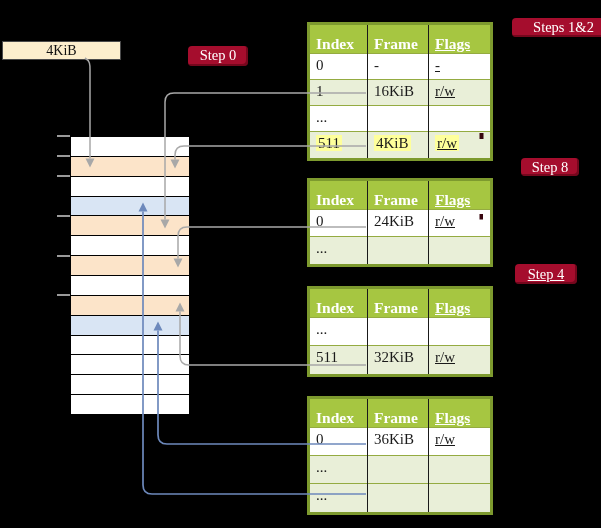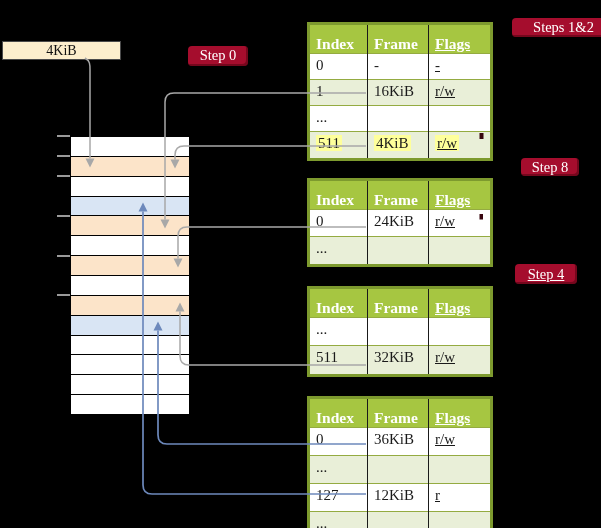--- a/index.html
+++ b/index.html
@@ -193,25 +193,20 @@
           <tr>
             <td>0</td>
             <td>36KiB</td>
             <td>r/w</td>
           </tr>
           <tr class="shade">
             <td>...</td>
             <td></td>
             <td></td>
           </tr>
-          <tr>
-            <td>127</td>
-            <td>12KiB</td>
-            <td>r</td>
-          </tr>
           <tr class="shade">
             <td>...</td>
             <td></td>
             <td></td>
           </tr>
         </tbody>
       </table>
     </div>
 
   <svg class="overlay" width="601" height="528" viewBox="0 0 601 528">

